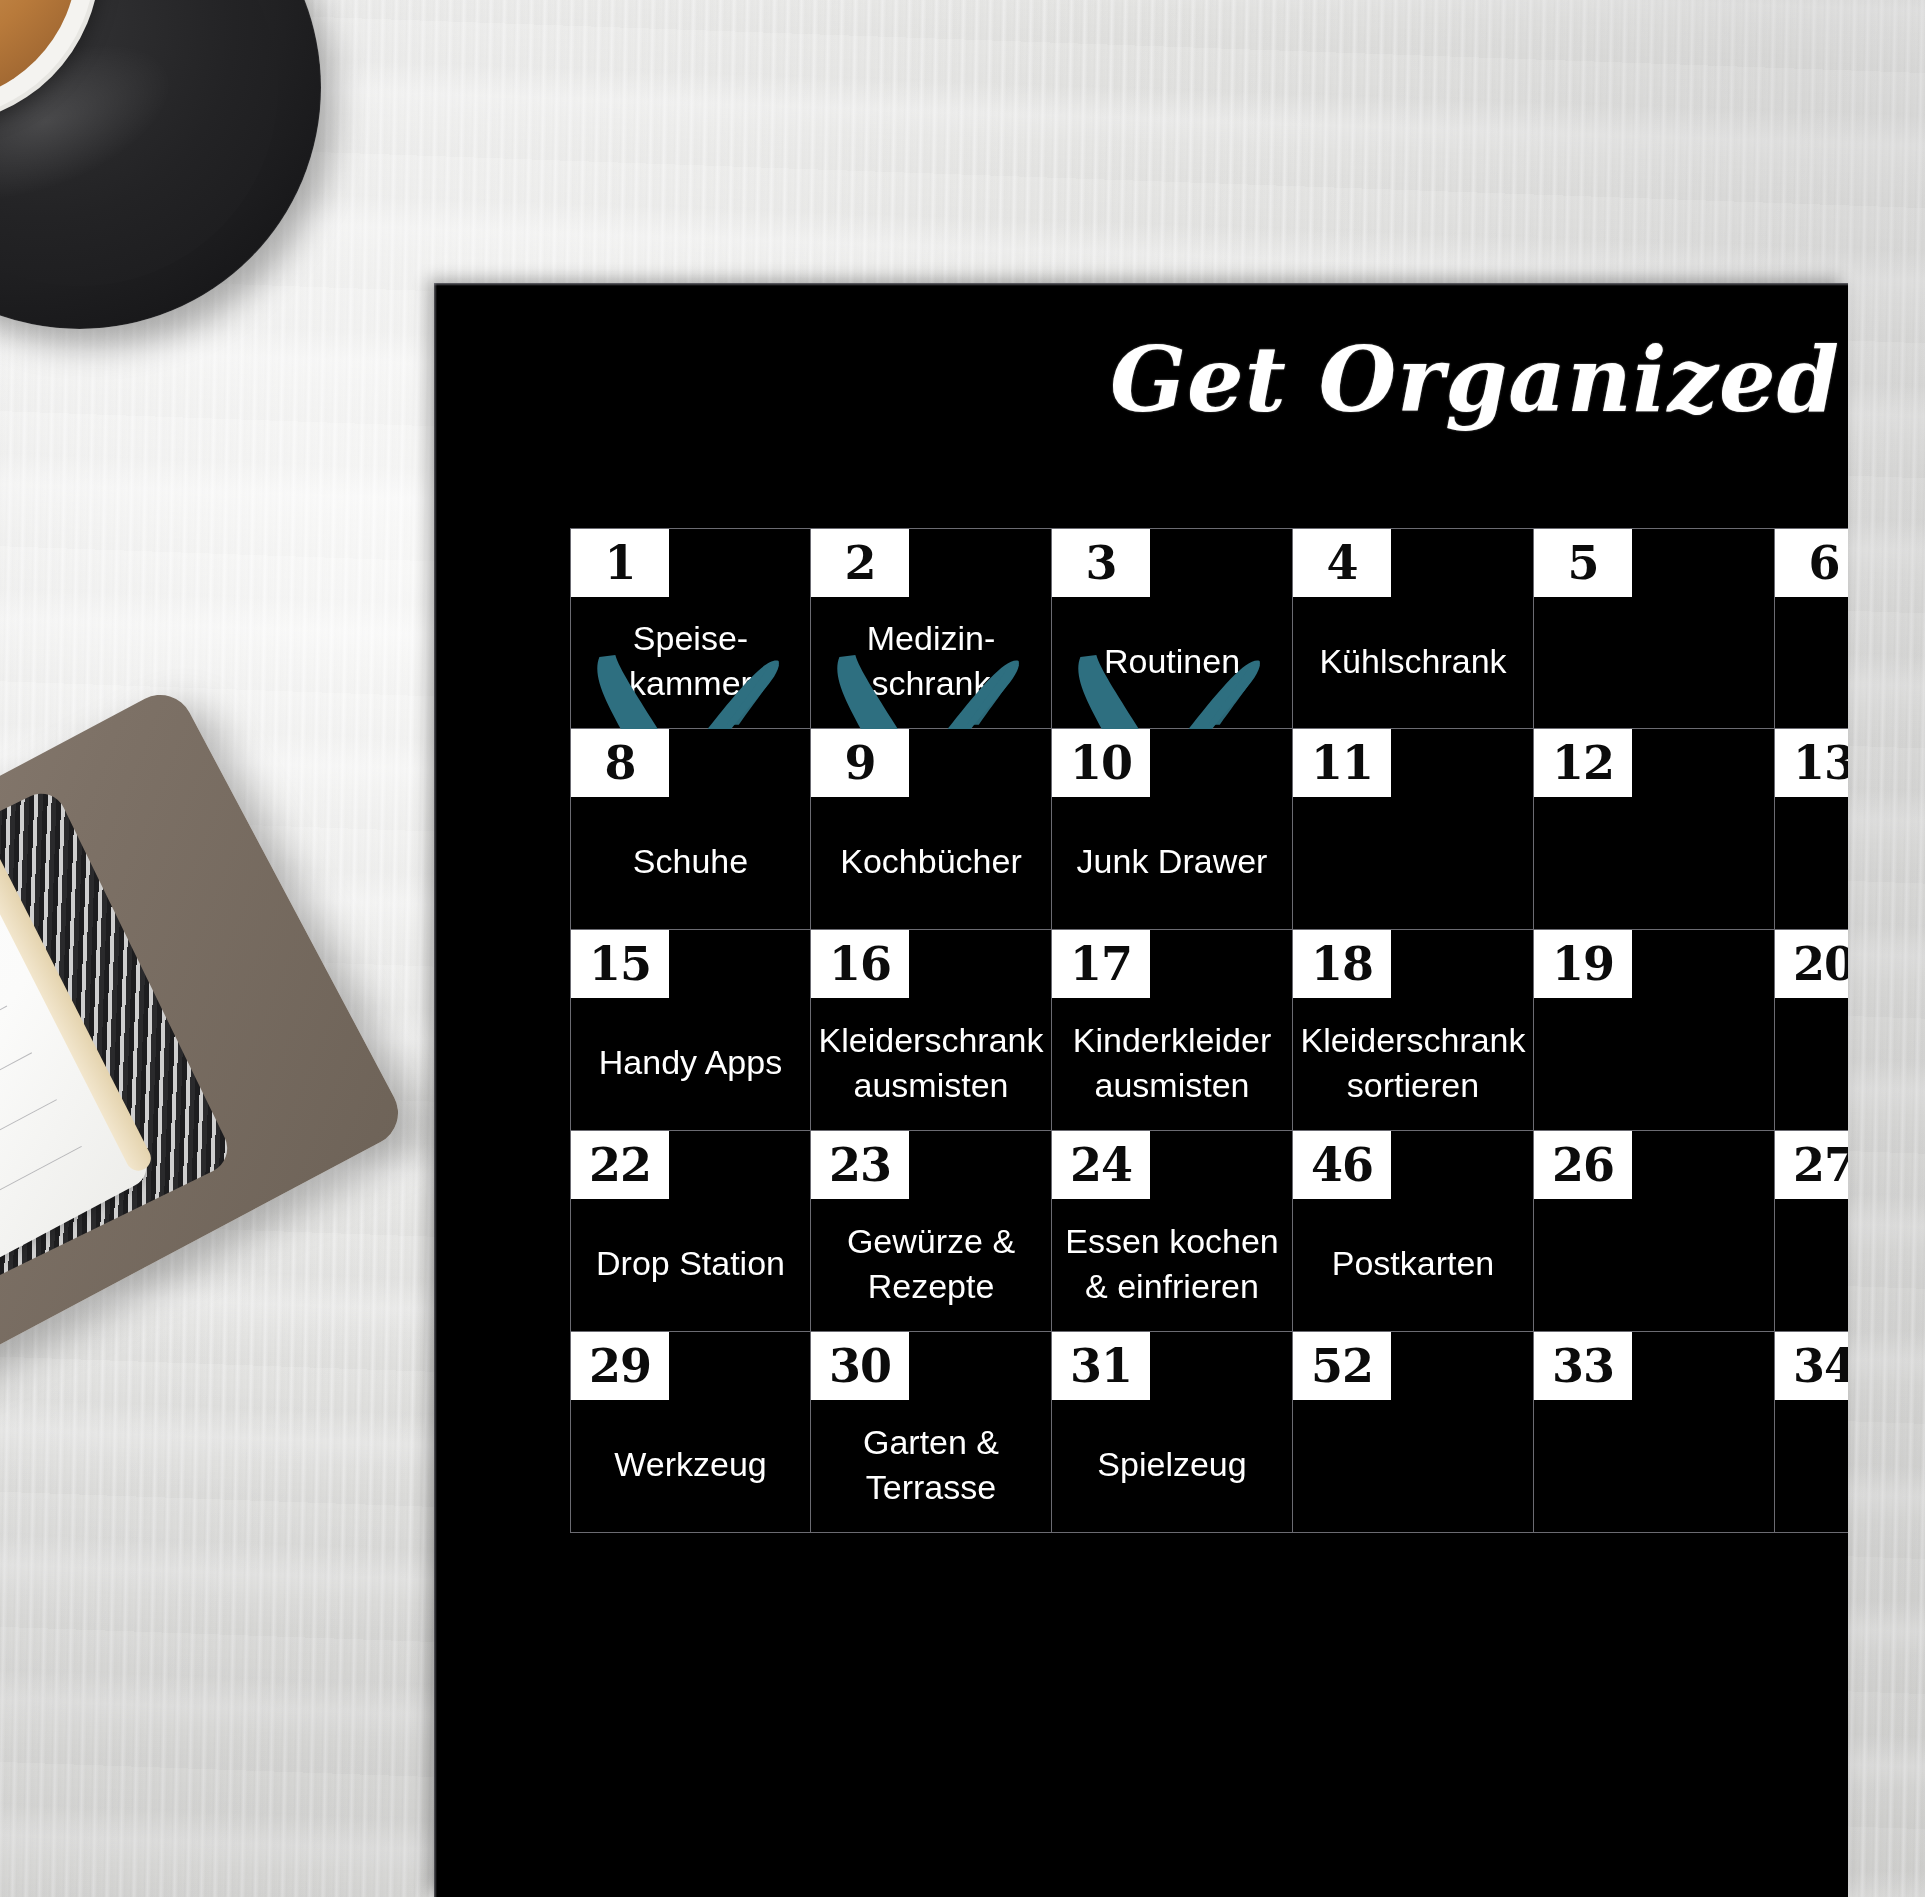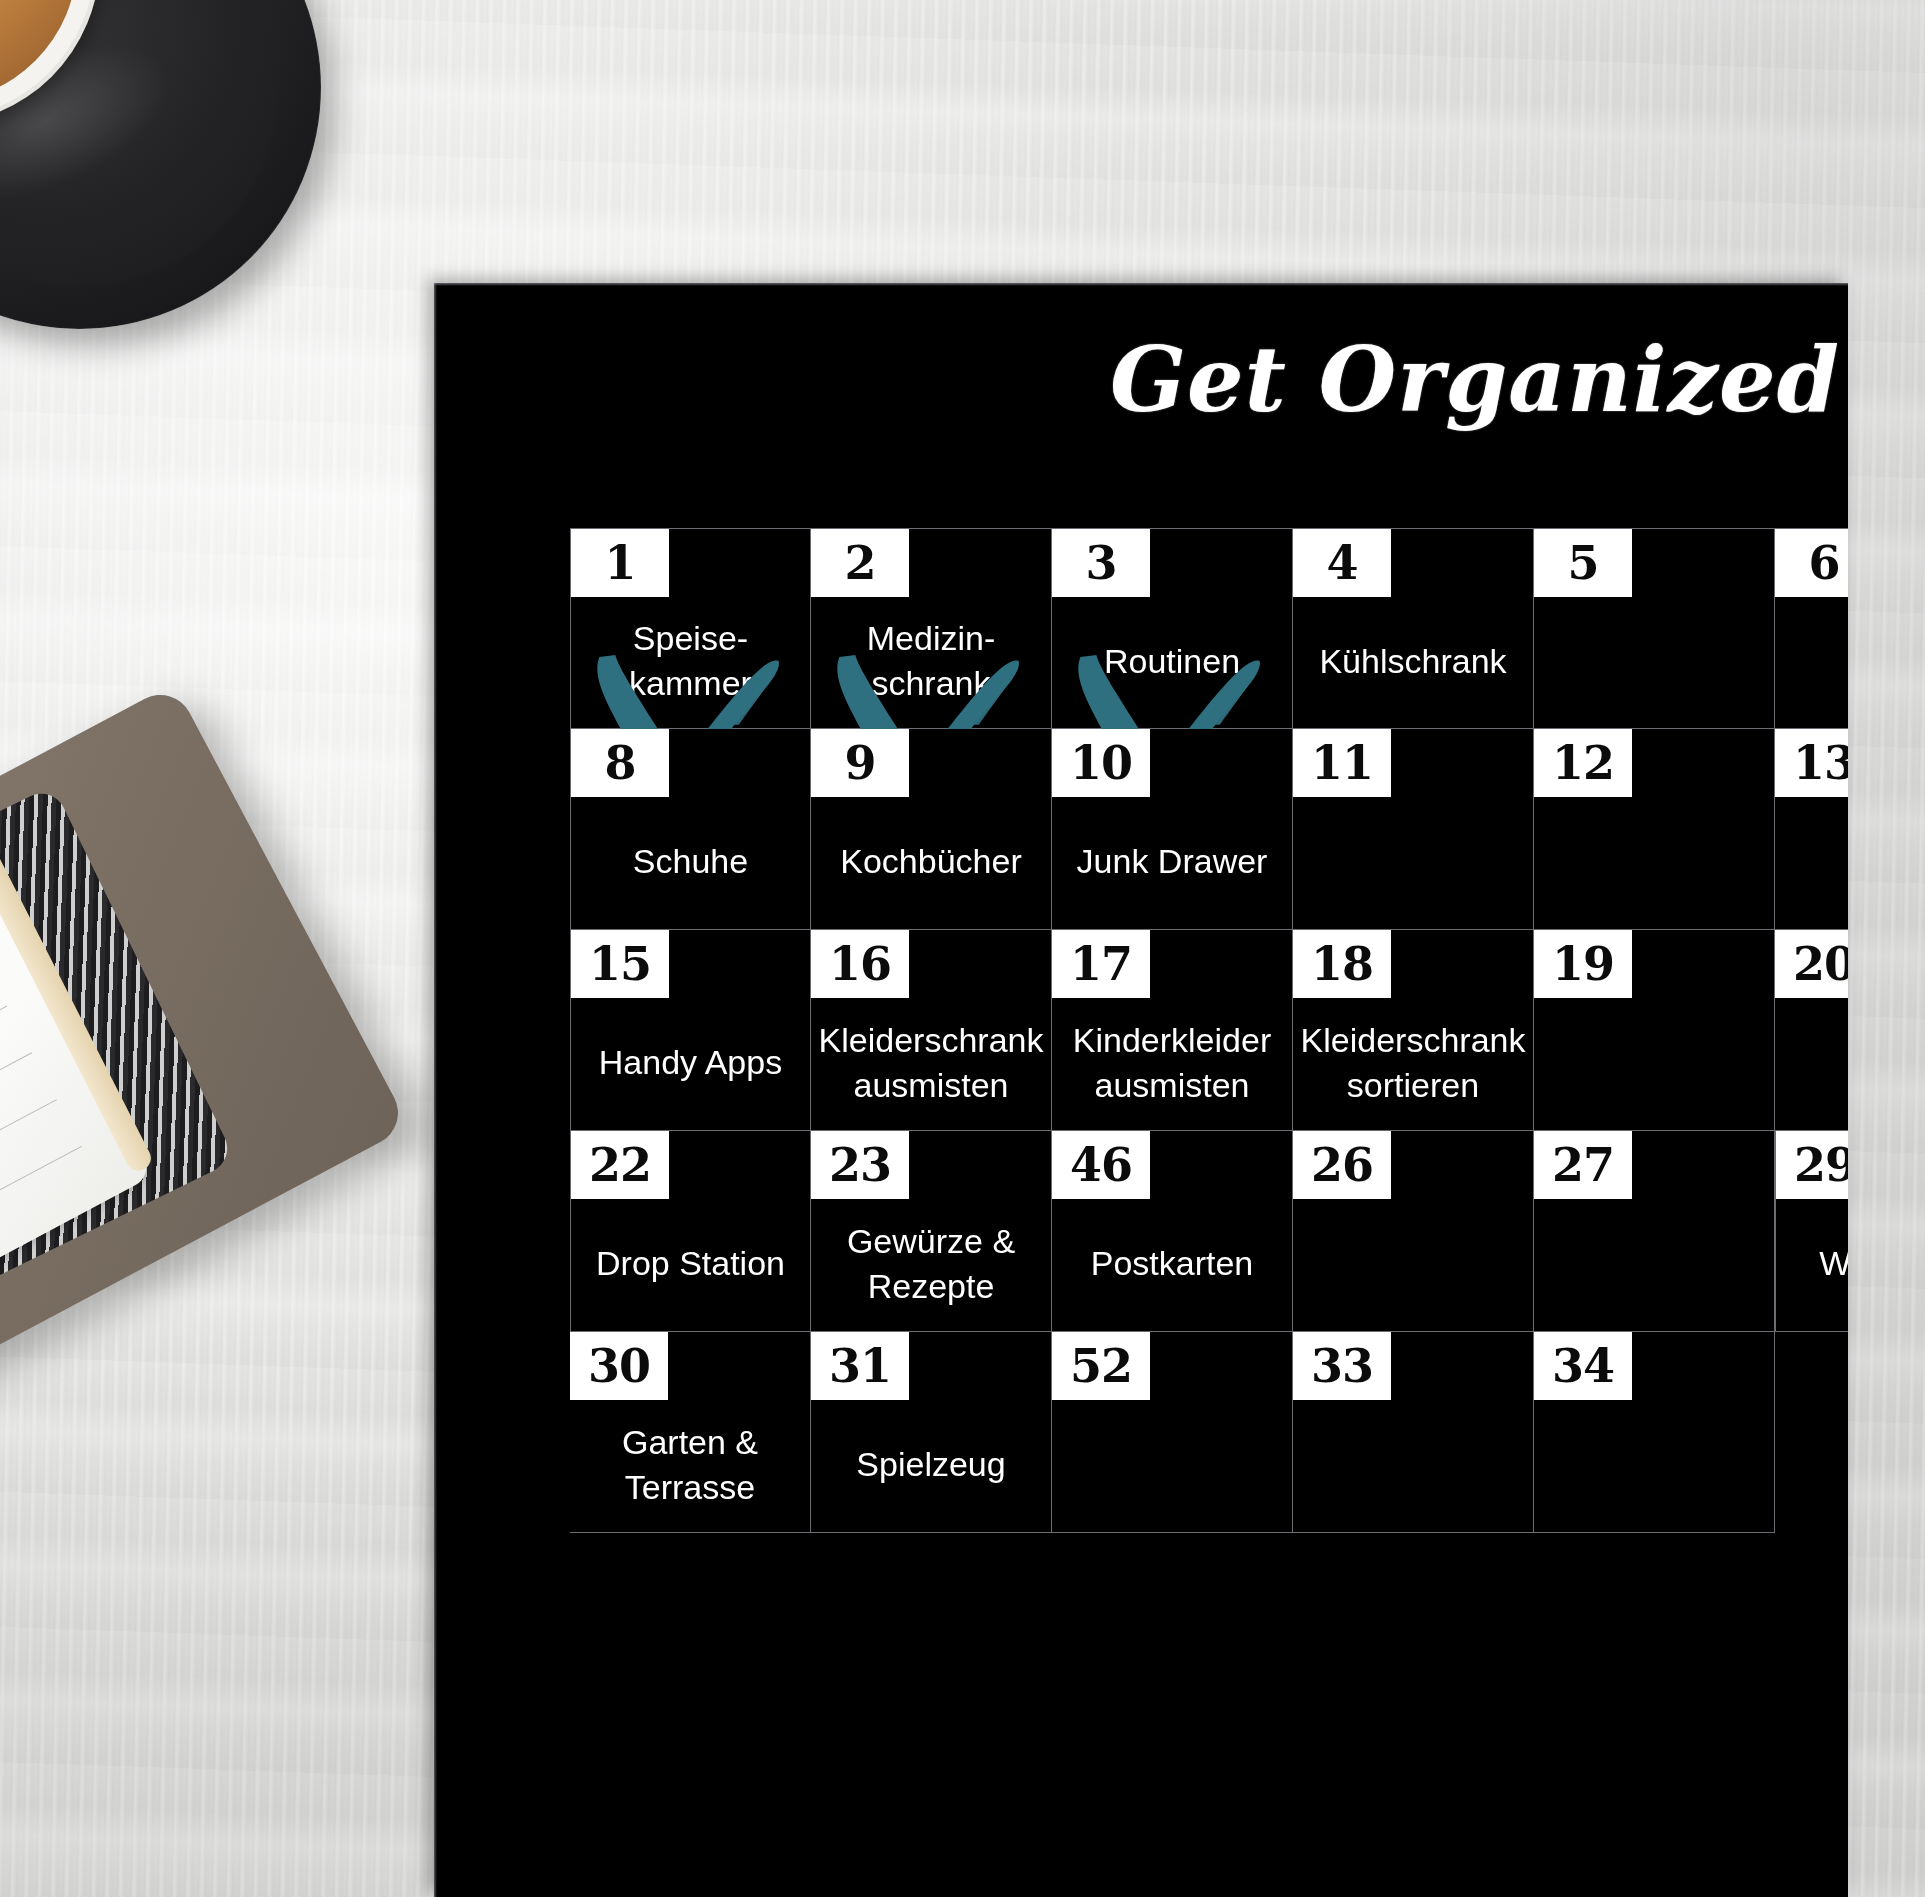--- a/index.html
+++ b/index.html
@@ -417,20 +417,24 @@
         </div>
         <div class="cell first-col">
           <div class="daynum">22</div>
           <div class="task">Drop Station</div>
         </div>
         <div class="cell">
           <div class="daynum">23</div>
           <div class="task">Gewürze &amp;<br>Rezepte</div>
         </div>
         <div class="cell">
+          <div class="daynum">24</div>
+          <div class="task">Essen kochen<br>&amp; einfrieren</div>
+        </div>
+        <div class="cell">
           <div class="daynum">46</div>
           <div class="task">Postkarten</div>
         </div>
         <div class="cell">
           <div class="daynum">26</div>
           <div class="task"></div>
         </div>
         <div class="cell">
           <div class="daynum">27</div>
           <div class="task"></div>

